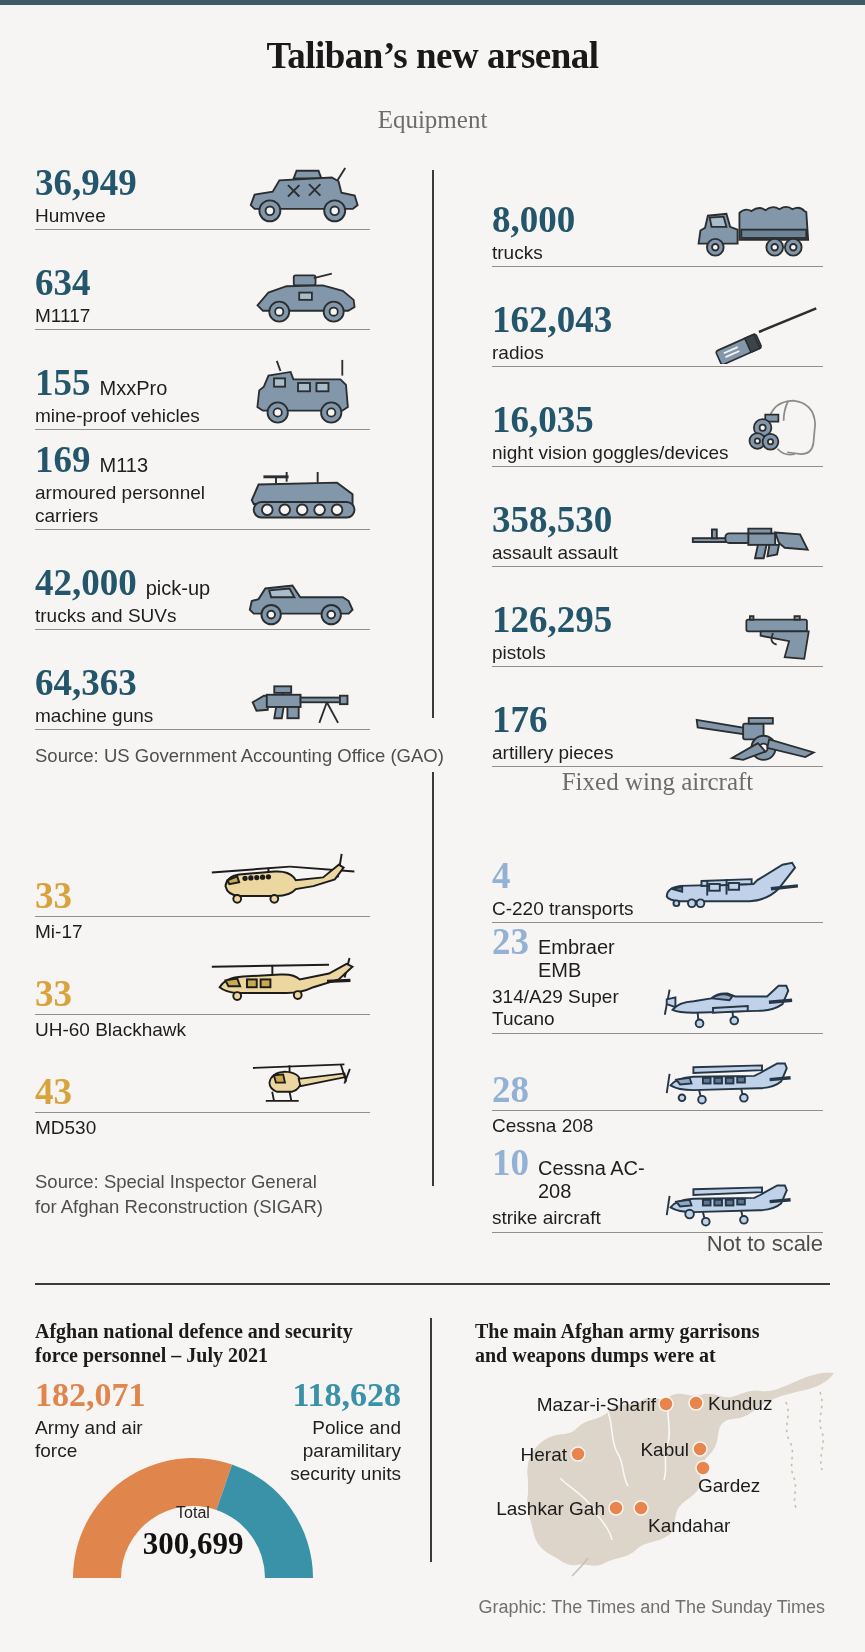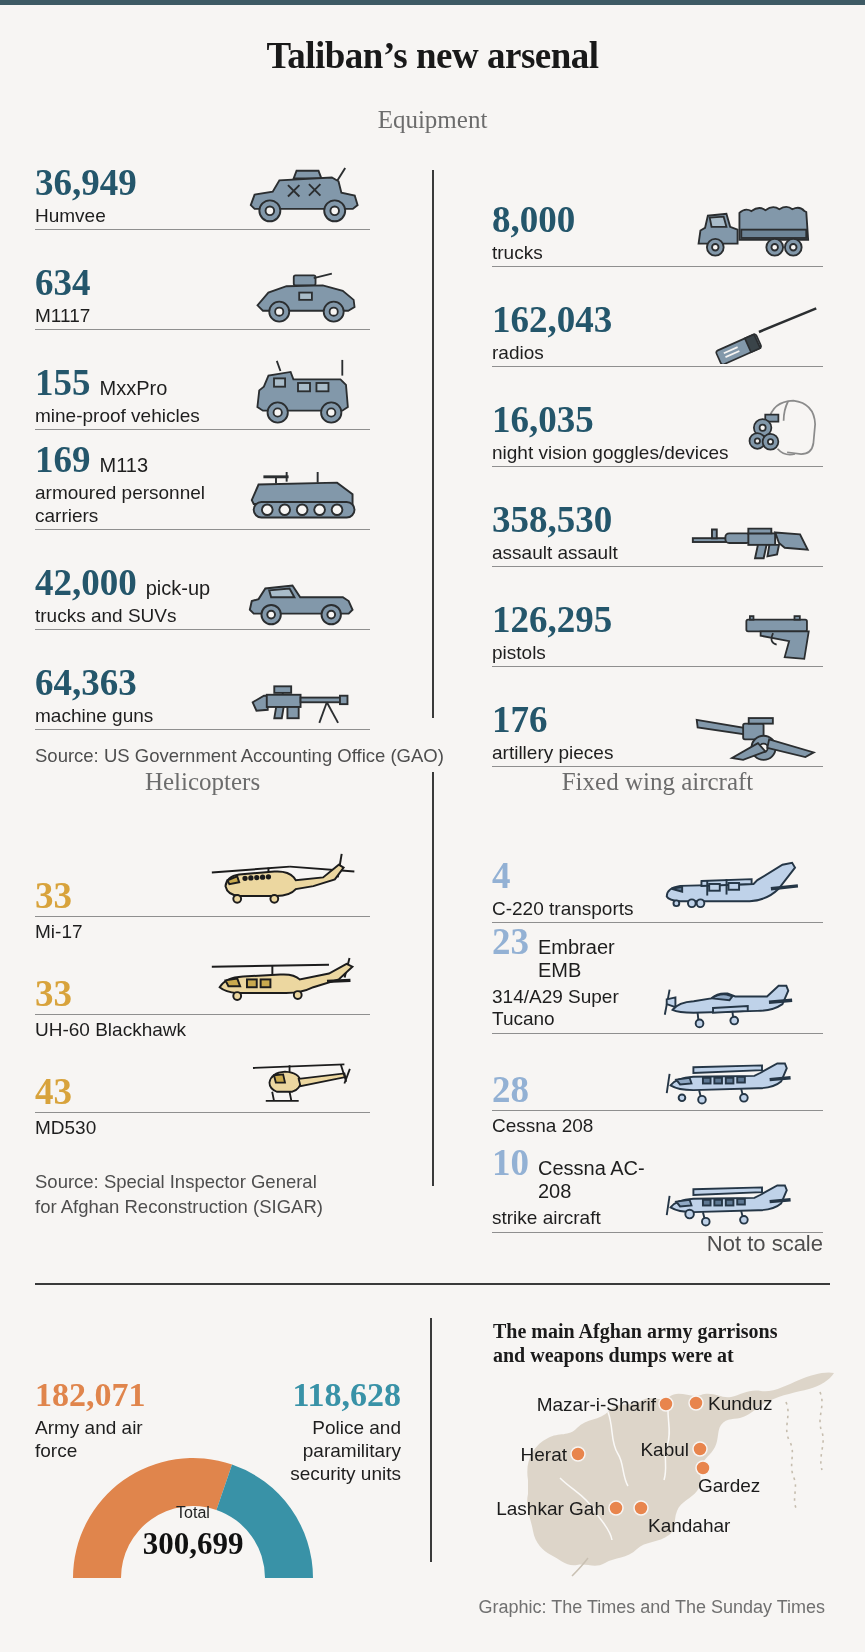--- a/index.html
+++ b/index.html
@@ -81,21 +81,21 @@
   .stat-lbl { font-size:19px; line-height:1.22; padding-top:4px; color:#1e1e1e; }
   #gauge { position:absolute; left:3px; top:98px; }
   #total-label { position:absolute; left:58px; top:184px; width:200px; text-align:center; font-size:16px; color:#222; }
   #total-value {
     position:absolute; left:38px; top:206px; width:240px; text-align:center;
     font-family:"Liberation Serif", serif; font-weight:700; font-size:31px; color:#111;
   }
 
   
   #garrisons { position:absolute; left:468px; top:1320px; width:380px; height:265px; }
-  #garrisons .panel-heading { margin-left:25px; }
+  #garrisons .panel-heading { margin-left:7px; }
   #afmap { position:absolute; left:0; top:38px; }
   #afmap text { font-family:"Liberation Sans", sans-serif; font-size:19px; fill:#1b1b1b; }
 
   #footer { position:absolute; right:40px; top:1597px; font-size:18px; color:#707070; }
 </style>
 </head>
 <body>
 
 <div class="page">
   <div class="topbar"></div>
@@ -408,21 +408,20 @@
                 <path d="M70 40 L42 56 L54 58 L78 49 Z"></path>
               </g>
             </svg></span>
     </div>
 
   </div>
 </div>
 
   <div class="source" id="source-gao">Source: US Government Accounting Office (GAO)</div>
 
-  <div class="sec-header" id="heli-header">Helicopters</div>
   <div class="sec-header" id="fixed-header">Fixed wing aircraft</div>
   <div class="vdiv" id="div-air"></div>
 
   <div class="col heli-col" id="heli-items">
   <div class="item">
     <div class="row">
       <div class="txt">
         <div class="numline">
           <span class="num">33</span>
 
@@ -624,20 +623,24 @@
   <div class="source" id="source-sigar">
     <span>Source: Special Inspector General</span><br>
     <span>for Afghan Reconstruction (SIGAR)</span>
   </div>
   <div id="not-to-scale">Not to scale</div>
 
   <div class="hrule"></div>
   <div class="vdiv" id="div-bottom"></div>
 
   <div id="personnel">
+    <div class="panel-heading">
+      <span>Afghan national defence and security</span><br>
+      <span>force personnel – July 2021</span>
+    </div>
     <div class="stat-block" id="army-stat">
       <div class="stat-num">182,071</div>
       <div class="stat-lbl">Army and air force</div>
     </div>
     <div class="stat-block" id="police-stat">
       <div class="stat-num">118,628</div>
       <div class="stat-lbl">Police and paramilitary security units</div>
     </div>
     <svg id="gauge" width="310" height="165" viewBox="0 0 310 165">
       <path id="gauge-army" fill="#e0854c" d="M35 159.99999999999997 A120 120 0 0 1 194.04571421808095 46.53003833084303 L178.42742853084857 91.91802299850582 A72 72 0 0 0 83 160 Z"></path>

